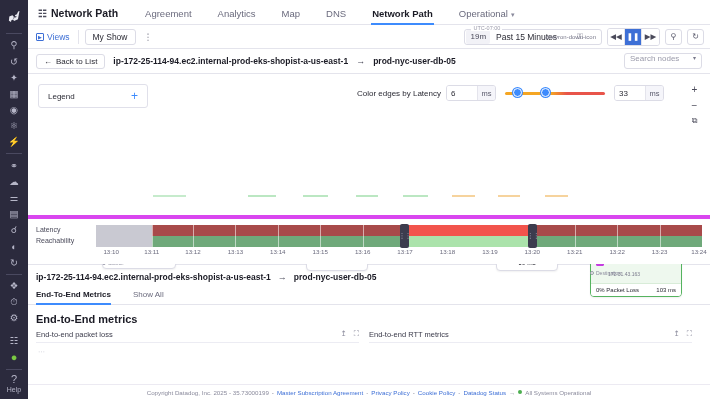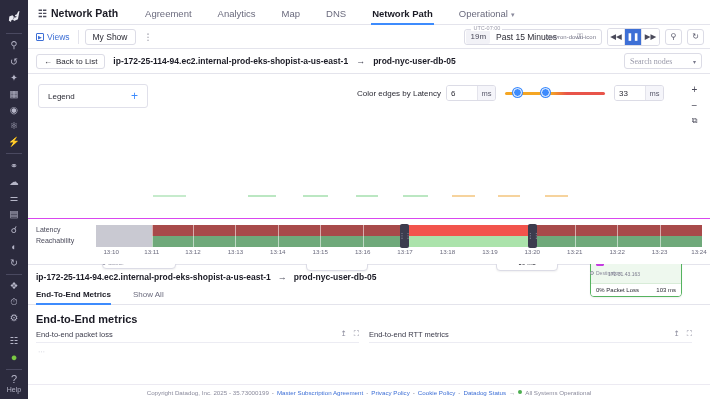--- a/index.html
+++ b/index.html
@@ -117,28 +117,28 @@
   .backbtn {
     display: flex; align-items: center; gap: 4px; font-size: 8px; color: #2b2b35;
     border: 1px solid #dcdce6; border-radius: 3px; padding: 2px 7px; cursor: pointer;
     background: #fff; white-space: nowrap;
   }
   .crumb-src { font-size: 8.5px; font-weight: bold; color: #1b1b25; white-space: nowrap; }
   .crumb-arrow { font-size: 9px; color: #4a4a5a; }
   .crumb-dst { font-size: 8.5px; font-weight: bold; color: #1b1b25; white-space: nowrap; }
   .cb-spacer { flex: 1 1 auto; }
   .searchnodes {
-    display: flex; align-items: center; justify-content: space-between;
+    display: flex; justify-content: space-between;
     width: 78px; height: 16px; border: 1px solid #dcdce6; border-radius: 3px;
-    padding: 0 5px; font-size: 8px; color: #9a9aaa; background: #fff; cursor: pointer; font-family: Liberation Serif, serif;
+    padding: 0 5px; font-size: 8px; color: #9a9aaa; background: #fff; cursor: pointer;
   }
   .searchnodes .cv { font-size: 6px; color: #7a7a8c; }
 
   
-  .graph { position: relative; height: 145px; background: #fff; border-bottom: 1px solid #d946ef; }
+  .graph { position: relative; height: 145px; background: #fff; border-bottom: 4px solid #d946ef; }
 
   .legendbox {
     position: absolute; left: 10px; top: 10px; width: 110px; height: 24px;
     border: 1px solid #e0e0ea; border-radius: 3px; background: #fff;
     display: flex; align-items: center; justify-content: space-between;
     padding: 0 9px; cursor: pointer;
   }
   .legendbox .lt { font-size: 8px; color: #2b2b35; }
   .legendbox .plus { font-size: 12px; color: #3d8bfd; line-height: 1; }
 

